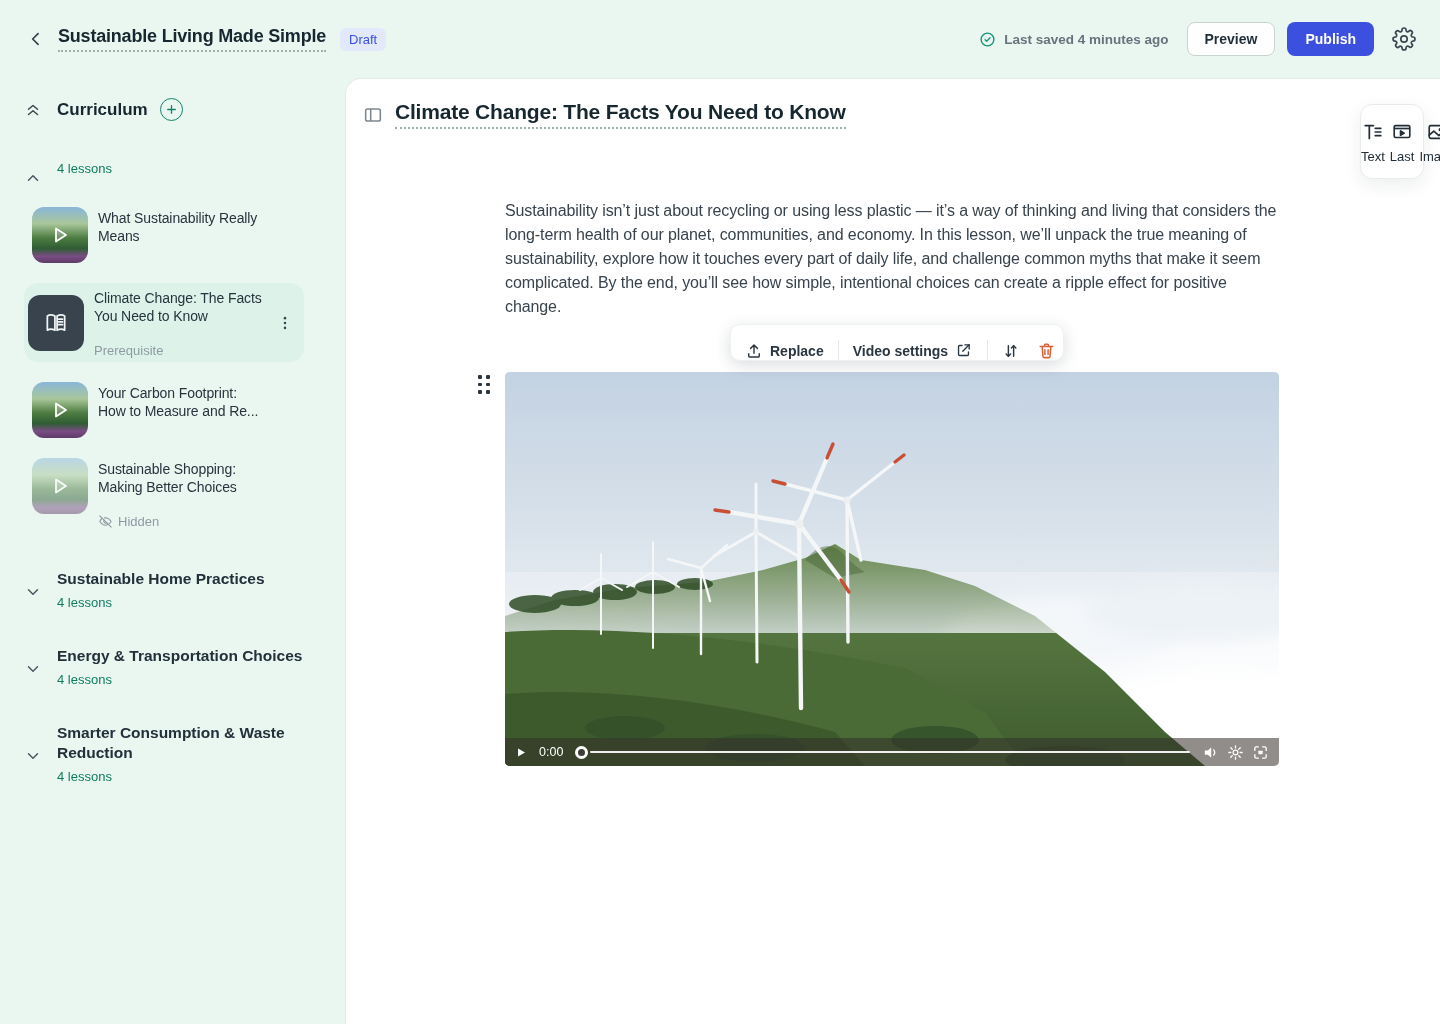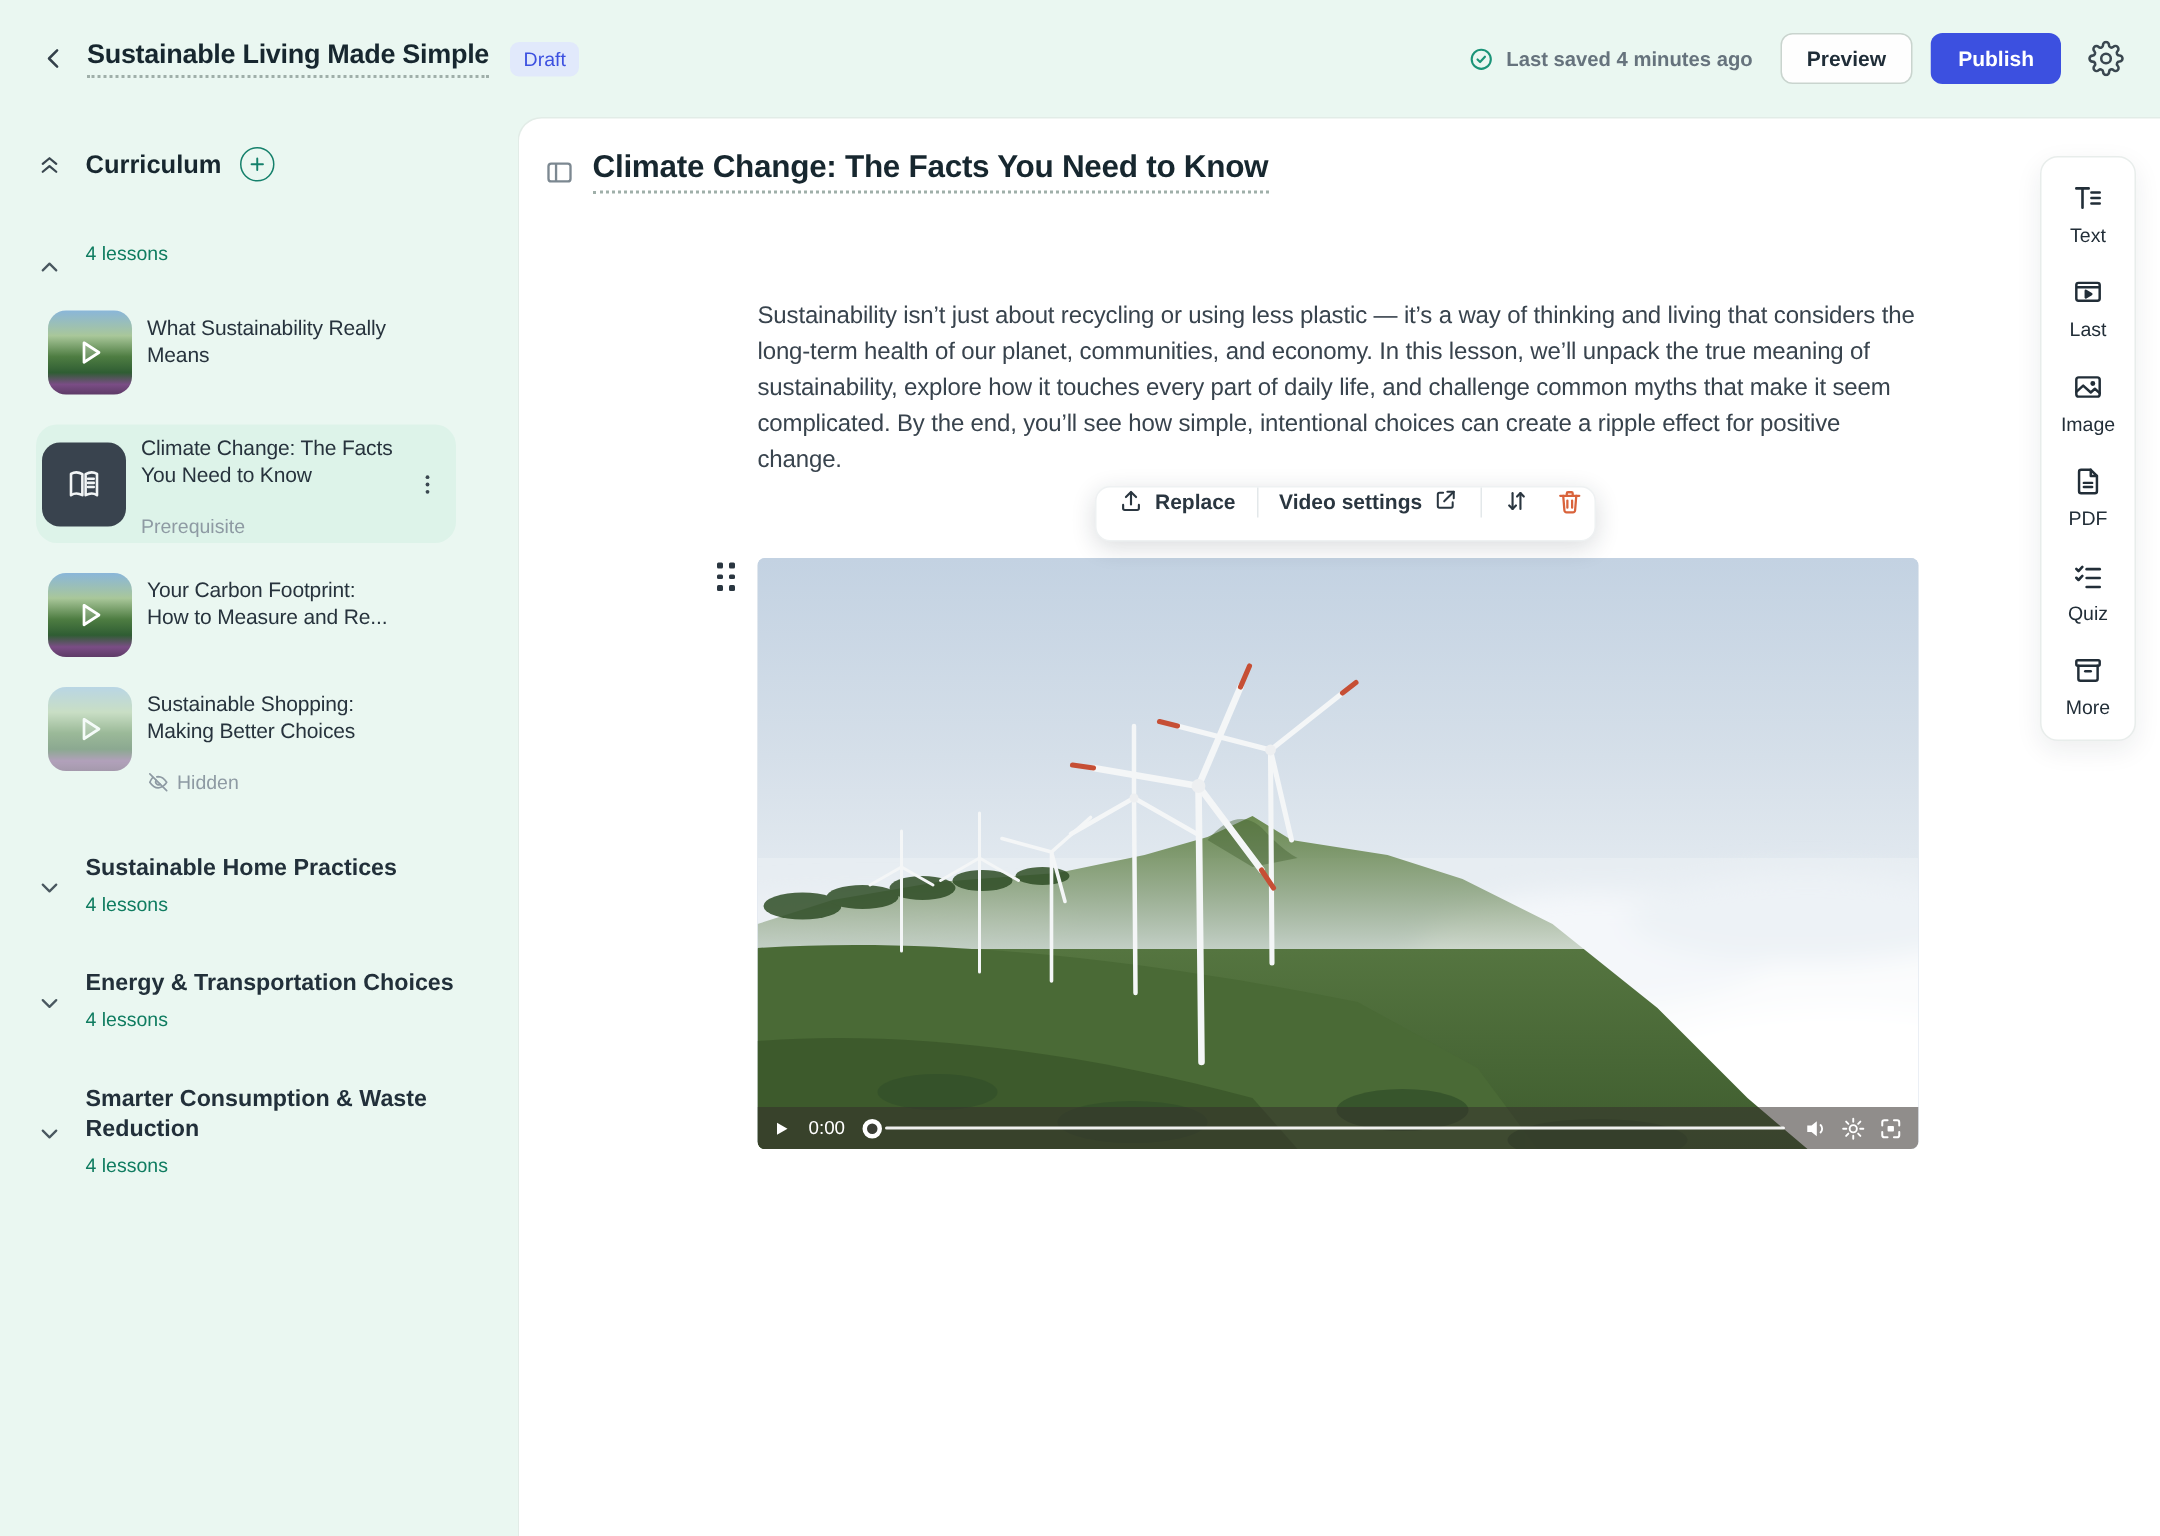--- a/index.html
+++ b/index.html
@@ -88,21 +88,21 @@
 
   .lesson-paragraph{
     position:absolute; left:159px; top:120px; width:776px;
     font-size:16px; line-height:24px; color:#38434D; letter-spacing:-0.1px; cursor:text;
   }
 
   .float-toolbar{
     position:absolute; left:384px; top:245px; height:37px;
     background:#fff; border-radius:10px; border:1px solid #EEF1F2;
     box-shadow:0 4px 16px rgba(23,39,47,.16);
-    display:flex; align-items:flex-start; padding:0 10px; gap:10px; z-index:5;
+    display:flex; align-items:flex-end; padding:0 10px; gap:10px; z-index:5;
   }
   .tb-item{ display:flex; align-items:center; gap:7px; font-size:14px; font-weight:600; color:#2A3640; cursor:pointer; padding:0 4px; }
   .tb-sep{ width:1px; height:20px; background:#E3E8EA; }
   .tb-icon{ width:18px; height:18px; color:#2A3640; }
   .tb-trash{ width:19px; height:19px; color:#D9633B; cursor:pointer; padding:0 3px; }
 
   .drag-handle{ position:absolute; left:132px; top:296px; width:14px; height:20px; cursor:grab;
     display:grid; grid-template-columns:4px 4px; gap:3px 4px; }
   .drag-handle i{ width:3.5px; height:3.5px; background:#2A3640; border-radius:1px; }
 
@@ -121,21 +121,21 @@
   .vc-scrub{ flex:1; display:flex; align-items:center; margin:0 4px; cursor:pointer; }
   .vc-knob{ width:13px; height:13px; border:3px solid #fff; border-radius:50%; background:rgba(60,60,60,.6); flex:none; }
   .vc-line{ flex:1; height:2.5px; background:rgba(255,255,255,.92); border-radius:2px; margin-left:2px; }
   .vc-icon{ width:17px; height:17px; color:#fff; cursor:pointer; flex:none; }
 
   
   .block-toolbar{
     position:absolute; top:104px; right:16px; width:64px;
     background:#fff; border:1px solid #E8EDEB; border-radius:12px;
     box-shadow:0 6px 18px rgba(23,39,47,.08);
-    padding:16px 0 14px; display:flex; flex-direction:column; align-items:center; gap:20px; z-index:4;
+    padding:16px 0 14px; display:flex; align-items:center; gap:5px; z-index:4;
   }
   .block-item{ display:flex; flex-direction:column; align-items:center; gap:6px; cursor:pointer; color:#222E38; }
   .block-item .bi-icon{ width:22px; height:22px; }
   .block-item .bi-label{ font-size:13px; font-weight:500; color:#222E38; }
 </style>
 </head>
 <body>
 
 <div class="app-header">
   <div class="back-btn">

